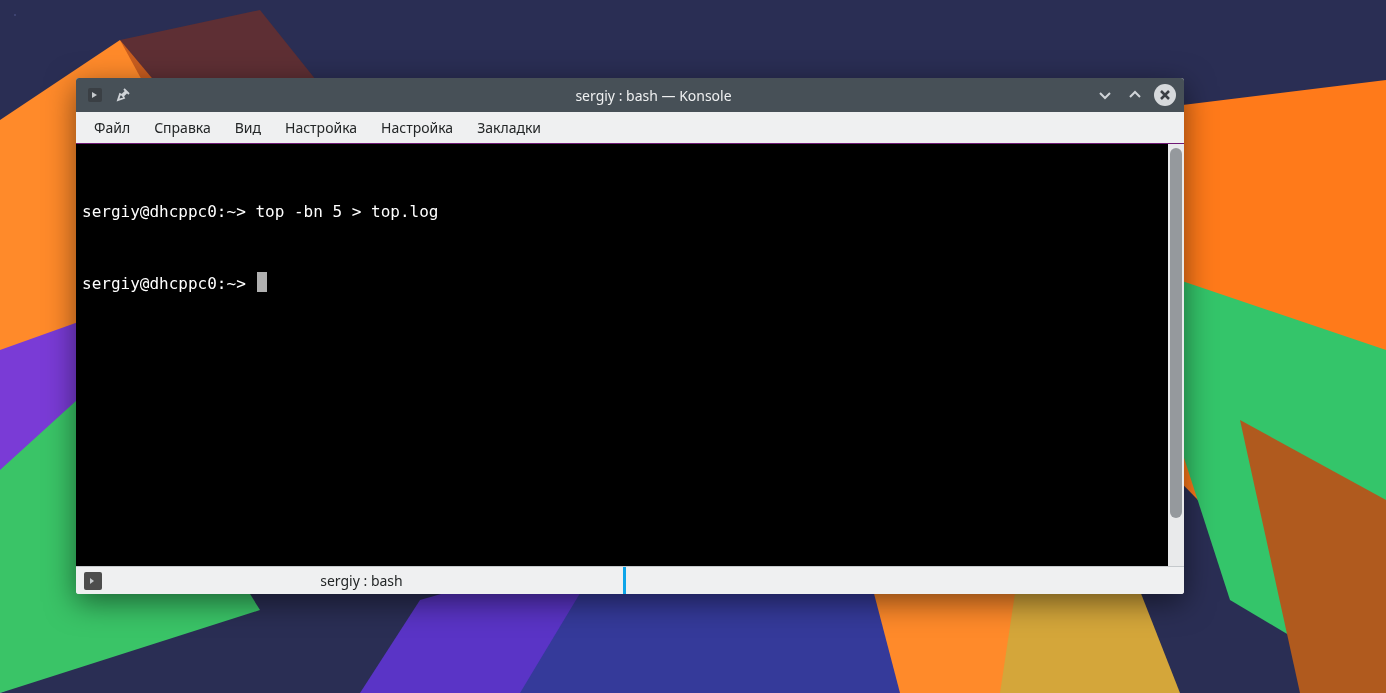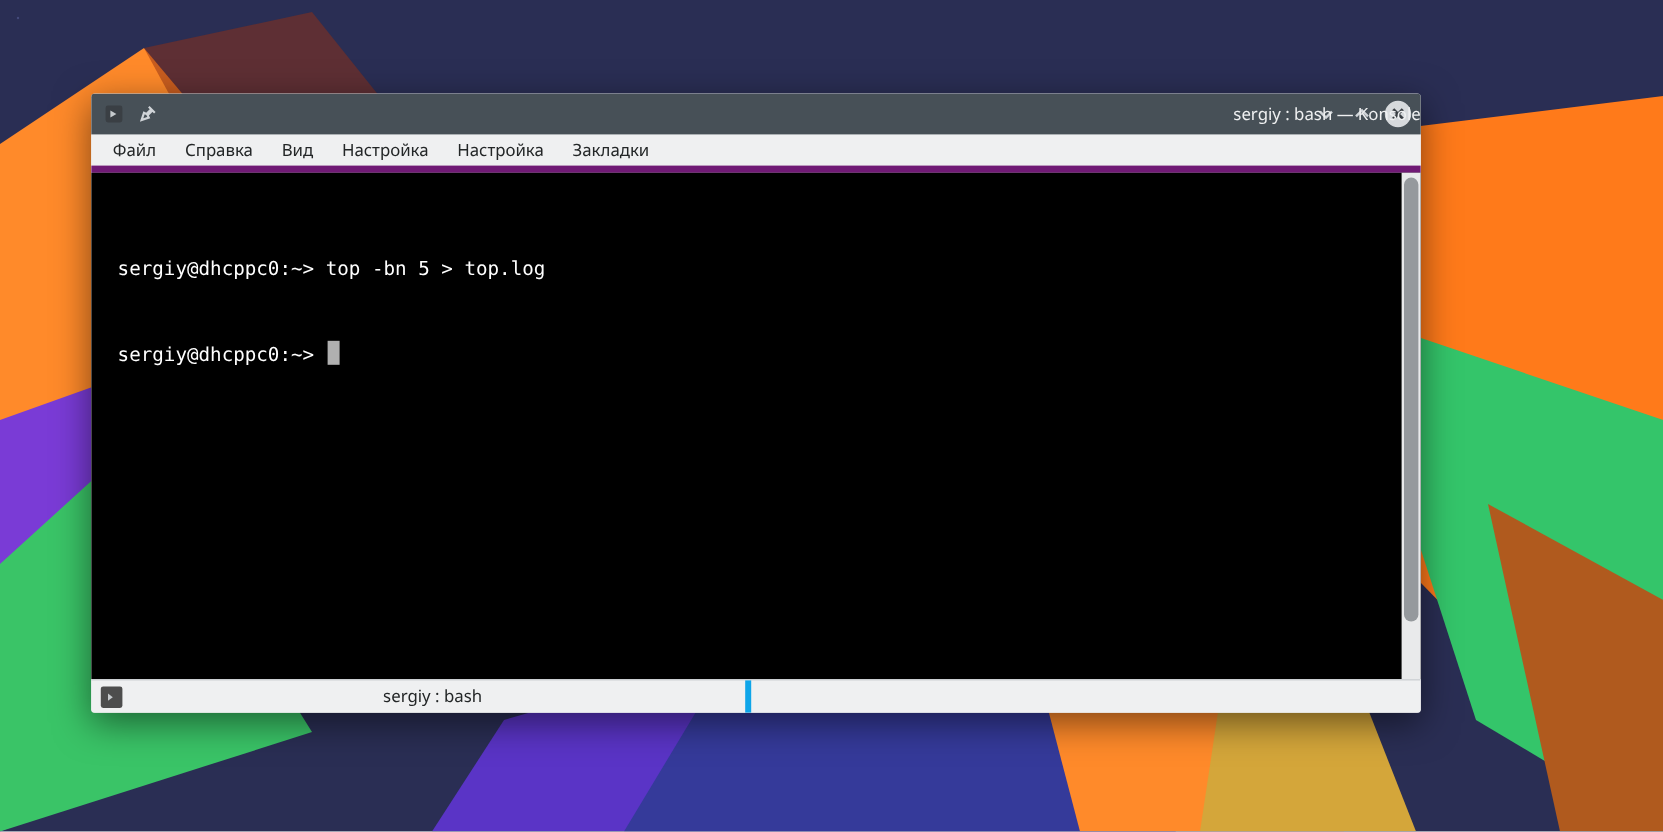--- a/index.html
+++ b/index.html
@@ -28,21 +28,21 @@
   .titlebar {
     height: 34px;
     background: #475057;
     color: #eff0f1;
     display: flex; align-items: center;
     padding: 0 8px;
     font-size: 14px;
     position: relative;
   }
   .titlebar .left-controls { display: flex; align-items: center; gap: 6px; }
-  .titlebar .title { position: absolute; left: 0; right: 0; text-align: right; pointer-events: none; margin-left: 47px; }
+  .titlebar .title { position: absolute; left: 0; right: 0; text-align: center; pointer-events: none; margin-left: 47px; }
   .titlebar .right-controls { margin-left: auto; display: flex; align-items: center; gap: 8px; }
 
   .tb-btn {
     width: 22px; height: 22px;
     display: inline-flex; align-items: center; justify-content: center;
     color: #d0d4d8;
     cursor: pointer;
     border-radius: 3px;
   }
   .tb-btn svg { width: 16px; height: 16px; }
@@ -50,47 +50,46 @@
     width: 22px; height: 22px; border-radius: 50%;
     background: #d6d9dc;
     display: inline-flex; align-items: center; justify-content: center;
     cursor: pointer;
   }
   .tb-close svg { width: 12px; height: 12px; stroke: #3a3f44; stroke-width: 2.5; }
 
   .menubar {
     height: 32px;
     background: #eff0f1;
-    border-bottom: 6px solid #701a75;
+    border-bottom: 1px solid #701a75;
     display: flex; align-items: center;
     padding: 0 6px;
     font-size: 14px;
     color: #232627;
   }
   .menu-item {
     padding: 4px 12px;
     cursor: pointer;
     border-radius: 3px;
   }
 
   .terminal-wrap {
     flex: 1;
     display: flex;
     background: #000;
   }
   .terminal {
     flex: 1;
-    padding: 20px 6px;
+    padding: 8px 6px;
     color: #fff;
     font-family: "DejaVu Sans Mono", "Liberation Mono", monospace;
     font-size: 16px;
     line-height: 24px;
     white-space: pre;
     overflow: hidden;
-    margin-left: 16px;
   }
   .term-line { display: block; }
   .cursor {
     display: inline-block;
     width: 10px; height: 20px;
     background: #b0b0b0;
     vertical-align: -3px;
     margin-left: 2px;
   }
 
@@ -109,21 +108,21 @@
 
   .tabbar {
     height: 28px;
     background: #eff0f1;
     border-top: 1px solid #c5c9cc;
     display: flex; align-items: stretch;
     font-size: 14px;
   }
   .tab {
     width: 550px;
-    border-right: 5px solid #0ea5e9;
+    border-right: 3px solid #0ea5e9;
     display: flex; align-items: center;
     padding: 0 8px;
     gap: 6px;
     cursor: pointer;
     color: #232627;
   }
   .tab .tab-icon {
     width: 18px; height: 18px;
     background: #4d4d4d;
     border-radius: 2px;

